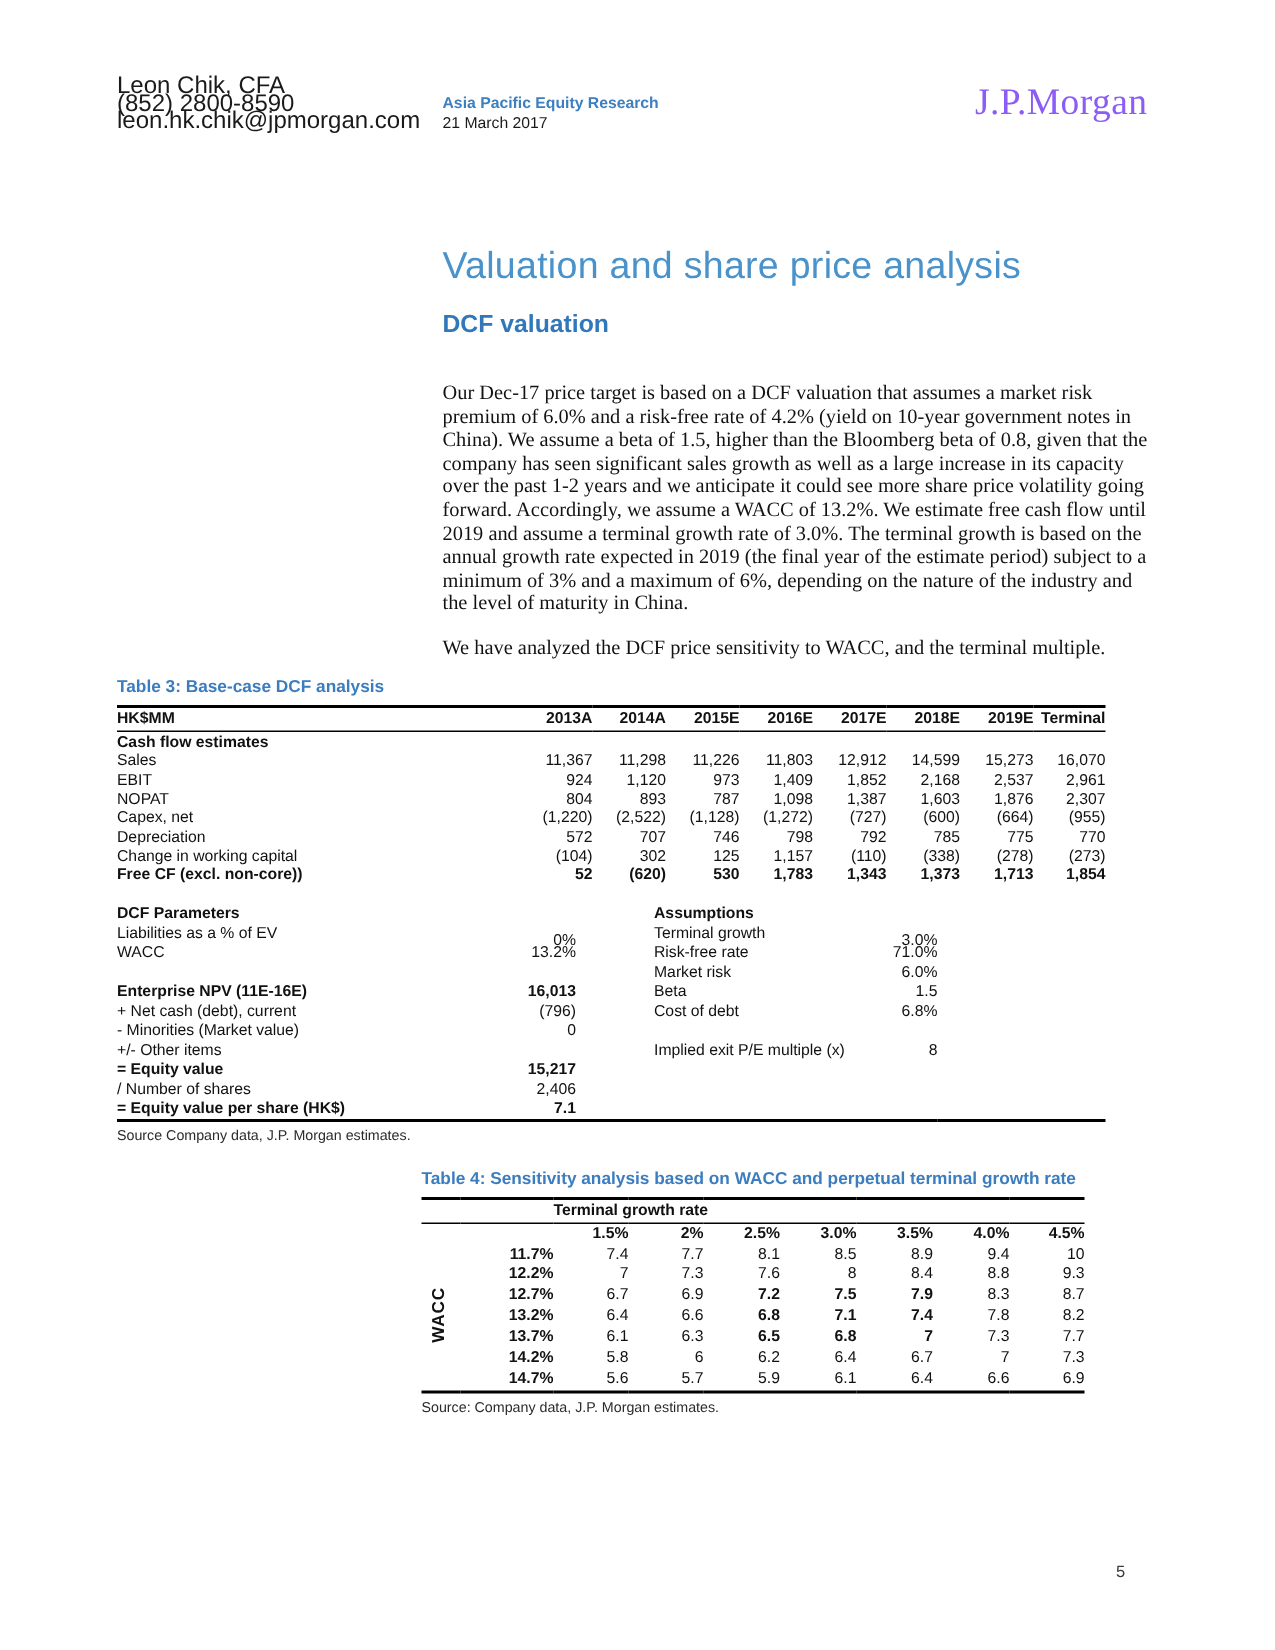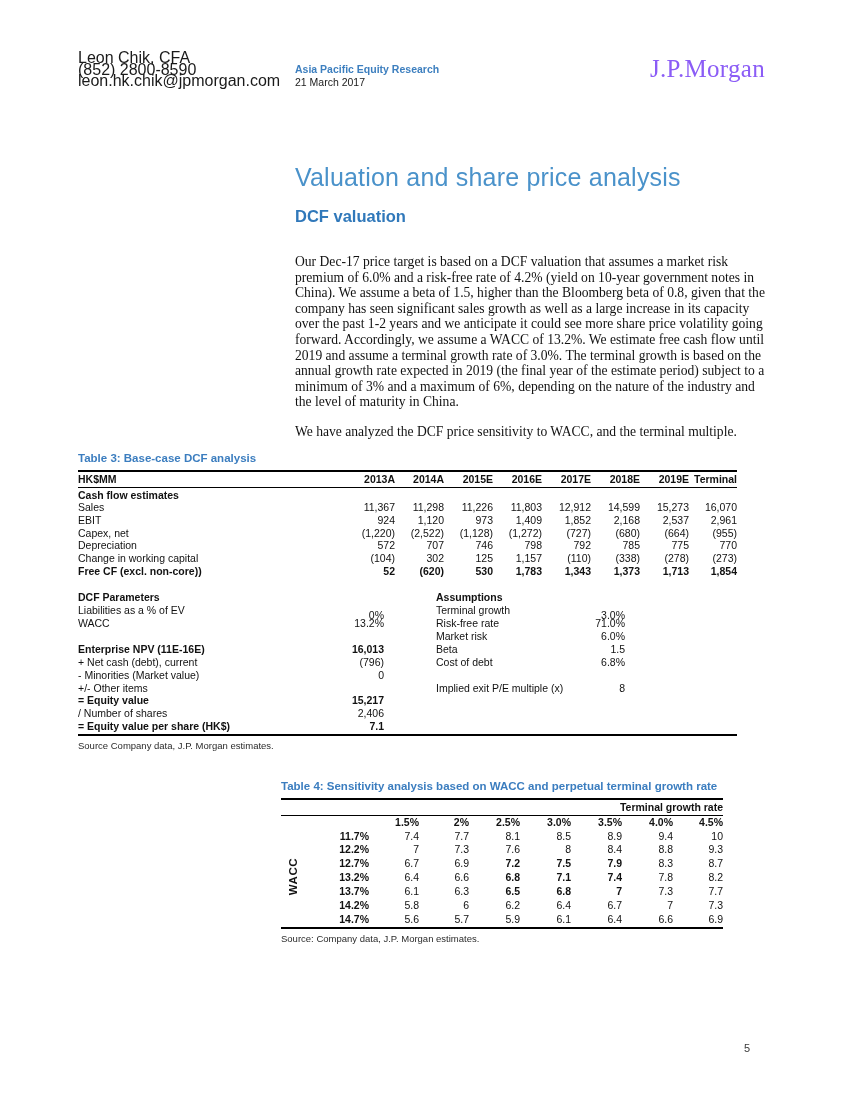--- a/index.html
+++ b/index.html
@@ -46,21 +46,21 @@
   table.params td.b { font-weight:bold; }
   table.params span.voffset { position:relative; top:5px; }
   
   .table4-wrap { position:absolute; left:281px; top:780px; width:442px; }
   .table4-wrap .caption { margin-bottom:6px; }
   table.t4 { width:442px; border-collapse:collapse; table-layout:fixed;
              font-size:10.5px; line-height:11.5px; color:#111;
              border-top:2.5px solid #000; border-bottom:2.5px solid #000; }
   table.t4 td, table.t4 th { padding:1.2px 0; text-align:right; vertical-align:bottom; }
   table.t4 tr.tgr-row td { border-bottom:1px solid #000; }
-  table.t4 td.tgr { text-align:right; font-weight:bold; padding:1.5px 0; }
+  table.t4 td.tgr { text-align:left; font-weight:bold; padding:1.5px 0; }
   table.t4 th { font-weight:bold; }
   table.t4 td.rowlabel { font-weight:bold; }
   table.t4 td.bcell { font-weight:bold; }
   table.t4 td.wacc-cell { text-align:center; vertical-align:middle; }
   .vert { display:inline-block; writing-mode:vertical-rl; transform:rotate(180deg);
           font-weight:bold; font-size:11.5px; letter-spacing:0.5px; color:#111; }
   
   .page-number { position:absolute; left:744px; top:1042px; font-size:11px; color:#3a3a3a; }
 </style>
 </head>
@@ -133,27 +133,38 @@
             <td class="num">924</td>
             <td class="num">1,120</td>
             <td class="num">973</td>
             <td class="num">1,409</td>
             <td class="num">1,852</td>
             <td class="num">2,168</td>
             <td class="num">2,537</td>
             <td class="num">2,961</td>
           </tr>
           <tr>
+            <td class="lbl">NOPAT</td>
+            <td class="num">804</td>
+            <td class="num">893</td>
+            <td class="num">787</td>
+            <td class="num">1,098</td>
+            <td class="num">1,387</td>
+            <td class="num">1,603</td>
+            <td class="num">1,876</td>
+            <td class="num">2,307</td>
+          </tr>
+          <tr>
             <td class="lbl">Capex, net</td>
             <td class="num">(1,220)</td>
             <td class="num">(2,522)</td>
             <td class="num">(1,128)</td>
             <td class="num">(1,272)</td>
             <td class="num">(727)</td>
-            <td class="num">(680)</td>
+            <td class="num">(600)</td>
             <td class="num">(664)</td>
             <td class="num">(955)</td>
           </tr>
           <tr>
             <td class="lbl">Depreciation</td>
             <td class="num">572</td>
             <td class="num">707</td>
             <td class="num">746</td>
             <td class="num">798</td>
             <td class="num">792</td>

